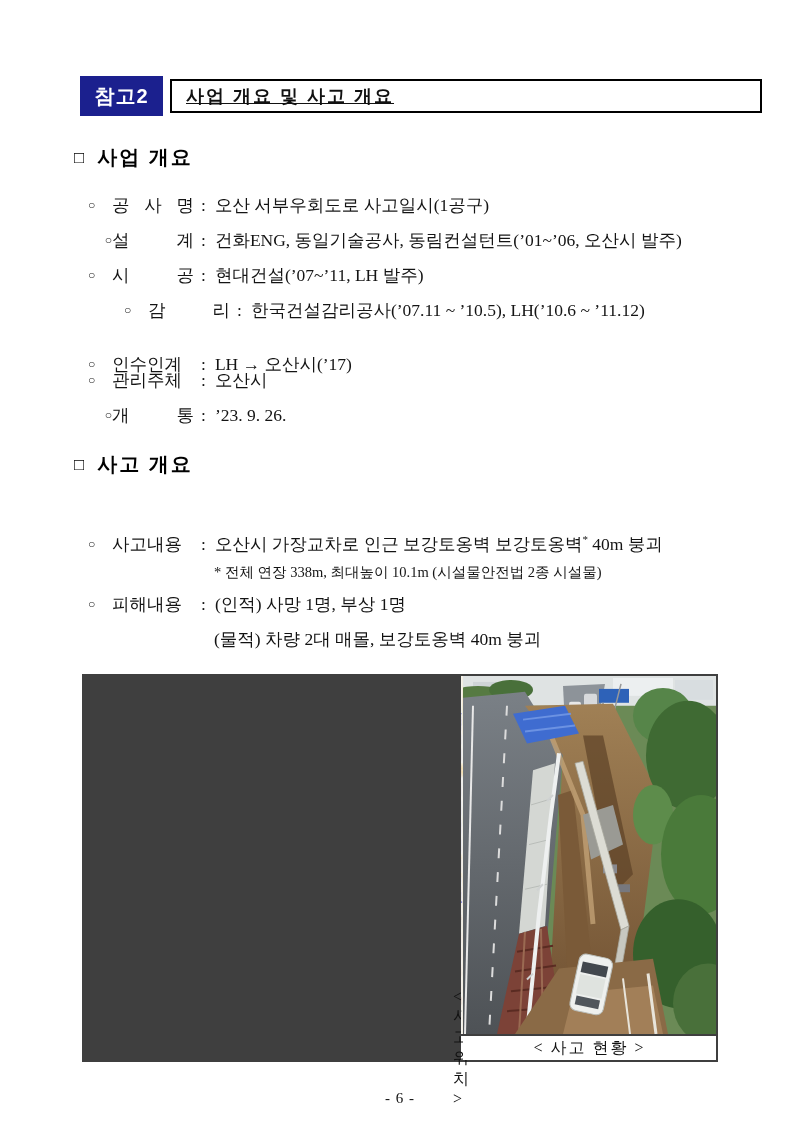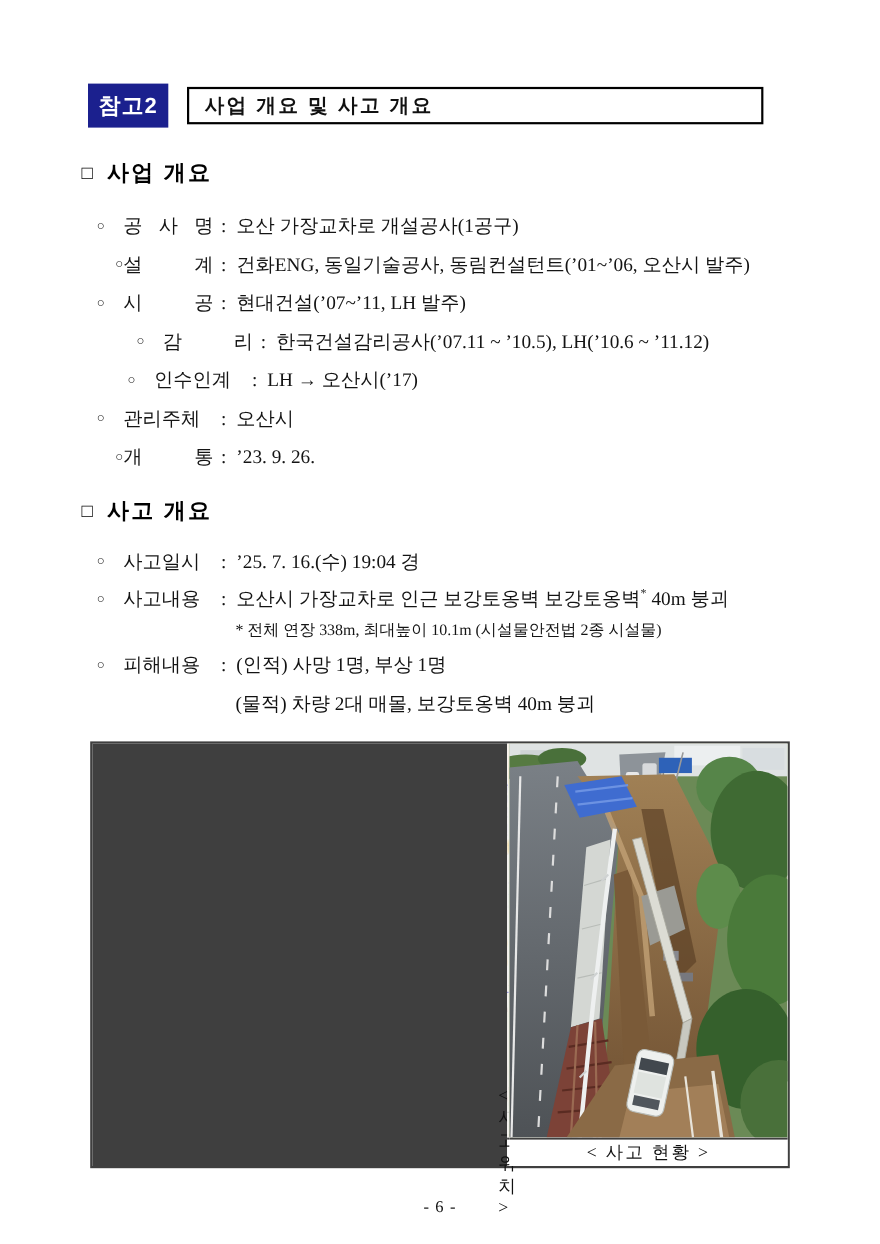--- a/index.html
+++ b/index.html
@@ -1,25 +1,25 @@
 <!DOCTYPE html>
 <html><head>
 <meta charset="utf-8">
 <style>
   html,body{margin:0;padding:0;background:#fff;}
   .page{position:relative;width:800px;height:1131px;background:#ffffff;overflow:hidden;
         font-family:"Liberation Serif","DejaVu Serif",serif;color:#111;}
 
   
-  .badge{position:absolute;left:80px;top:76px;width:73px;height:40px;background:#1b208e;
+  .badge{position:absolute;left:80px;top:76px;width:83px;height:40px;background:#1b208e;
          color:#fff;font-family:"Liberation Sans","DejaVu Sans",sans-serif;font-weight:bold;
          font-size:20px;display:flex;align-items:center;justify-content:center;letter-spacing:1px;}
-  .title-box{position:absolute;left:170px;top:79px;width:524px;height:34px;border:2px solid #000;
+  .title-box{position:absolute;left:170px;top:79px;width:592px;height:34px;border:2px solid #000;
          box-sizing:border-box;display:flex;align-items:center;padding-left:14px;
-         font-family:"Liberation Sans","DejaVu Sans",sans-serif;font-weight:bold;font-size:18px;letter-spacing:2px;}
+         font-family:"Liberation Sans","DejaVu Sans",sans-serif;font-weight:bold;font-size:18px;letter-spacing:2px;text-decoration:underline;}
 
   
   .sec-head{position:absolute;left:74px;font-family:"Liberation Sans","DejaVu Sans",sans-serif;
          font-weight:bold;font-size:20px;letter-spacing:2px;color:#000;display:flex;align-items:center;}
   .sec-head .sq{font-size:17px;margin-right:11px;font-weight:normal;}
 
   
   .item{position:absolute;left:88px;font-size:17.5px;white-space:nowrap;color:#141414;}
   .bullet{display:inline-block;width:24px;font-size:12px;vertical-align:2px;color:#222;}
   .ilabel{display:inline-block;width:82px;text-align-last:justify;-moz-text-align-last:justify;}
@@ -46,49 +46,46 @@
 
   <div class="badge">참고2</div>
   <div class="title-box">사업 개요 및 사고 개요</div>
 
   <div class="sec-head" style="top:144px;">
     <span class="sq">□</span>
     <span>사업 개요</span>
   </div>
 
   <div class="item" style="top:193px;">
-    <span class="bullet">○</span><span class="ilabel">공 사 명</span><span class="colon">:</span><span class="ivalue">오산 가장교차로 개설공사(1공구)</span>
+    <span class="bullet">○</span><span class="ilabel">공 사 명</span><span class="colon">:</span><span class="ivalue">오산 서부우회도로 사고일시(1공구)</span>
   </div>
   <div class="item" style="top:228px;text-align:right;">
     <span class="bullet">○</span><span class="ilabel">설  계</span><span class="colon">:</span><span class="ivalue">건화ENG, 동일기술공사, 동림컨설턴트(’01~’06, 오산시 발주)</span>
   </div>
   <div class="item" style="top:263px;">
     <span class="bullet">○</span><span class="ilabel">시  공</span><span class="colon">:</span><span class="ivalue">현대건설(’07~’11, LH 발주)</span>
   </div>
   <div class="item" style="top:298px;margin-left:36px;">
     <span class="bullet">○</span><span class="ilabel">감  리</span><span class="colon">:</span><span class="ivalue">한국건설감리공사(’07.11 ~ ’10.5), LH(’10.6 ~ ’11.12)</span>
   </div>
-  <div class="item" style="top:333px;margin-left:28px;">
+  <div class="item" style="top:352px;">
     <span class="bullet">○</span><span class="ilabel">인수인계</span><span class="colon">:</span><span class="ivalue">LH → 오산시(’17)</span>
   </div>
   <div class="item" style="top:368px;">
     <span class="bullet">○</span><span class="ilabel">관리주체</span><span class="colon">:</span><span class="ivalue">오산시</span>
   </div>
   <div class="item" style="top:403px;text-align:right;">
     <span class="bullet">○</span><span class="ilabel">개  통</span><span class="colon">:</span><span class="ivalue">’23. 9. 26.</span>
   </div>
 
   <div class="sec-head" style="top:451px;">
     <span class="sq">□</span>
     <span>사고 개요</span>
   </div>
 
-  <div class="item" style="top:498px;">
-    <span class="bullet">○</span><span class="ilabel">사고일시</span><span class="colon">:</span><span class="ivalue">’25. 7. 16.(수) 19:04 경</span>
-  </div>
   <div class="item" style="top:532px;">
     <span class="bullet">○</span><span class="ilabel">사고내용</span><span class="colon">:</span><span class="ivalue"><span>오산시 가장교차로 인근 보강토옹벽 보강토옹벽</span><sup>*</sup><span> 40m 붕괴</span></span>
   </div>
   <div class="footnote">* 전체 연장 338m, 최대높이 10.1m (시설물안전법 2종 시설물)</div>
   <div class="item" style="top:592px;">
     <span class="bullet">○</span><span class="ilabel">피해내용</span><span class="colon">:</span><span class="ivalue">(인적) 사망 1명, 부상 1명</span>
   </div>
   <div class="subline">(물적) 차량 2대 매몰, 보강토옹벽 40m 붕괴</div>
 
   <div class="fig-table">

